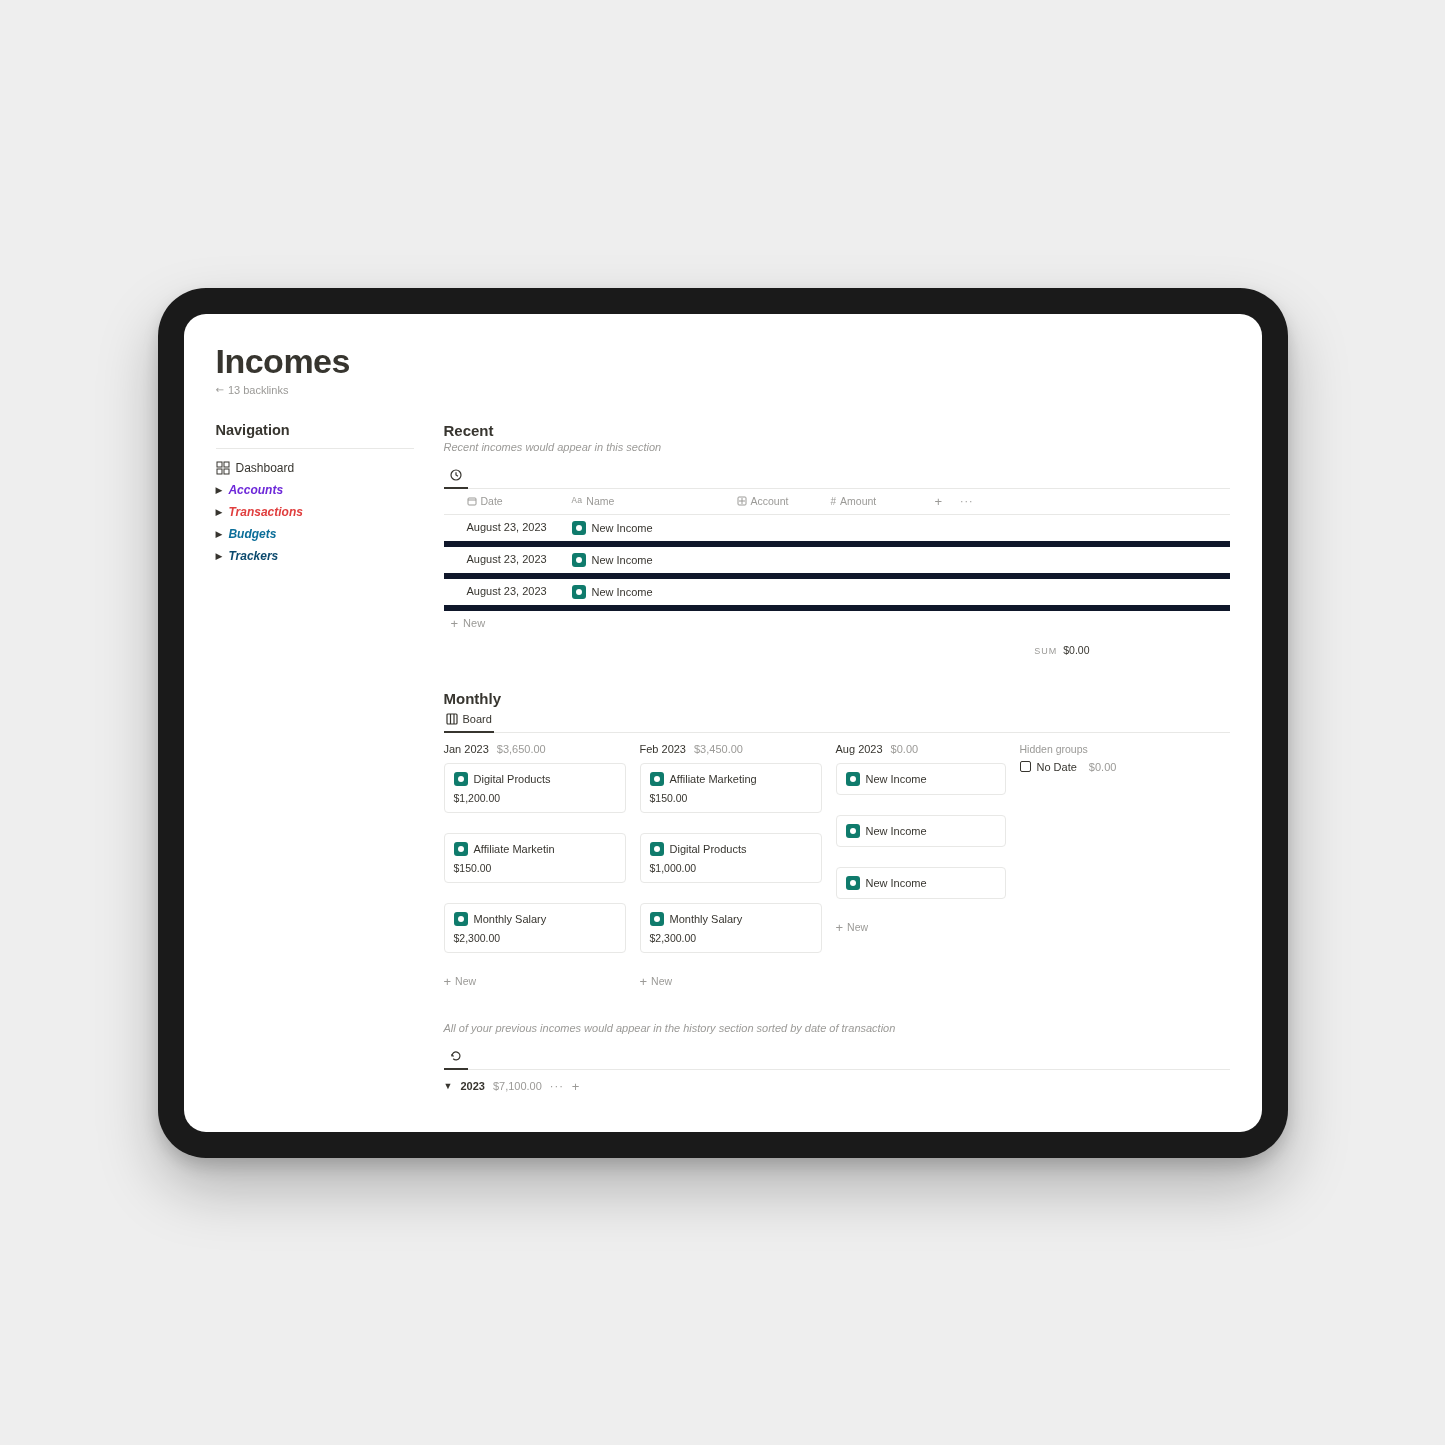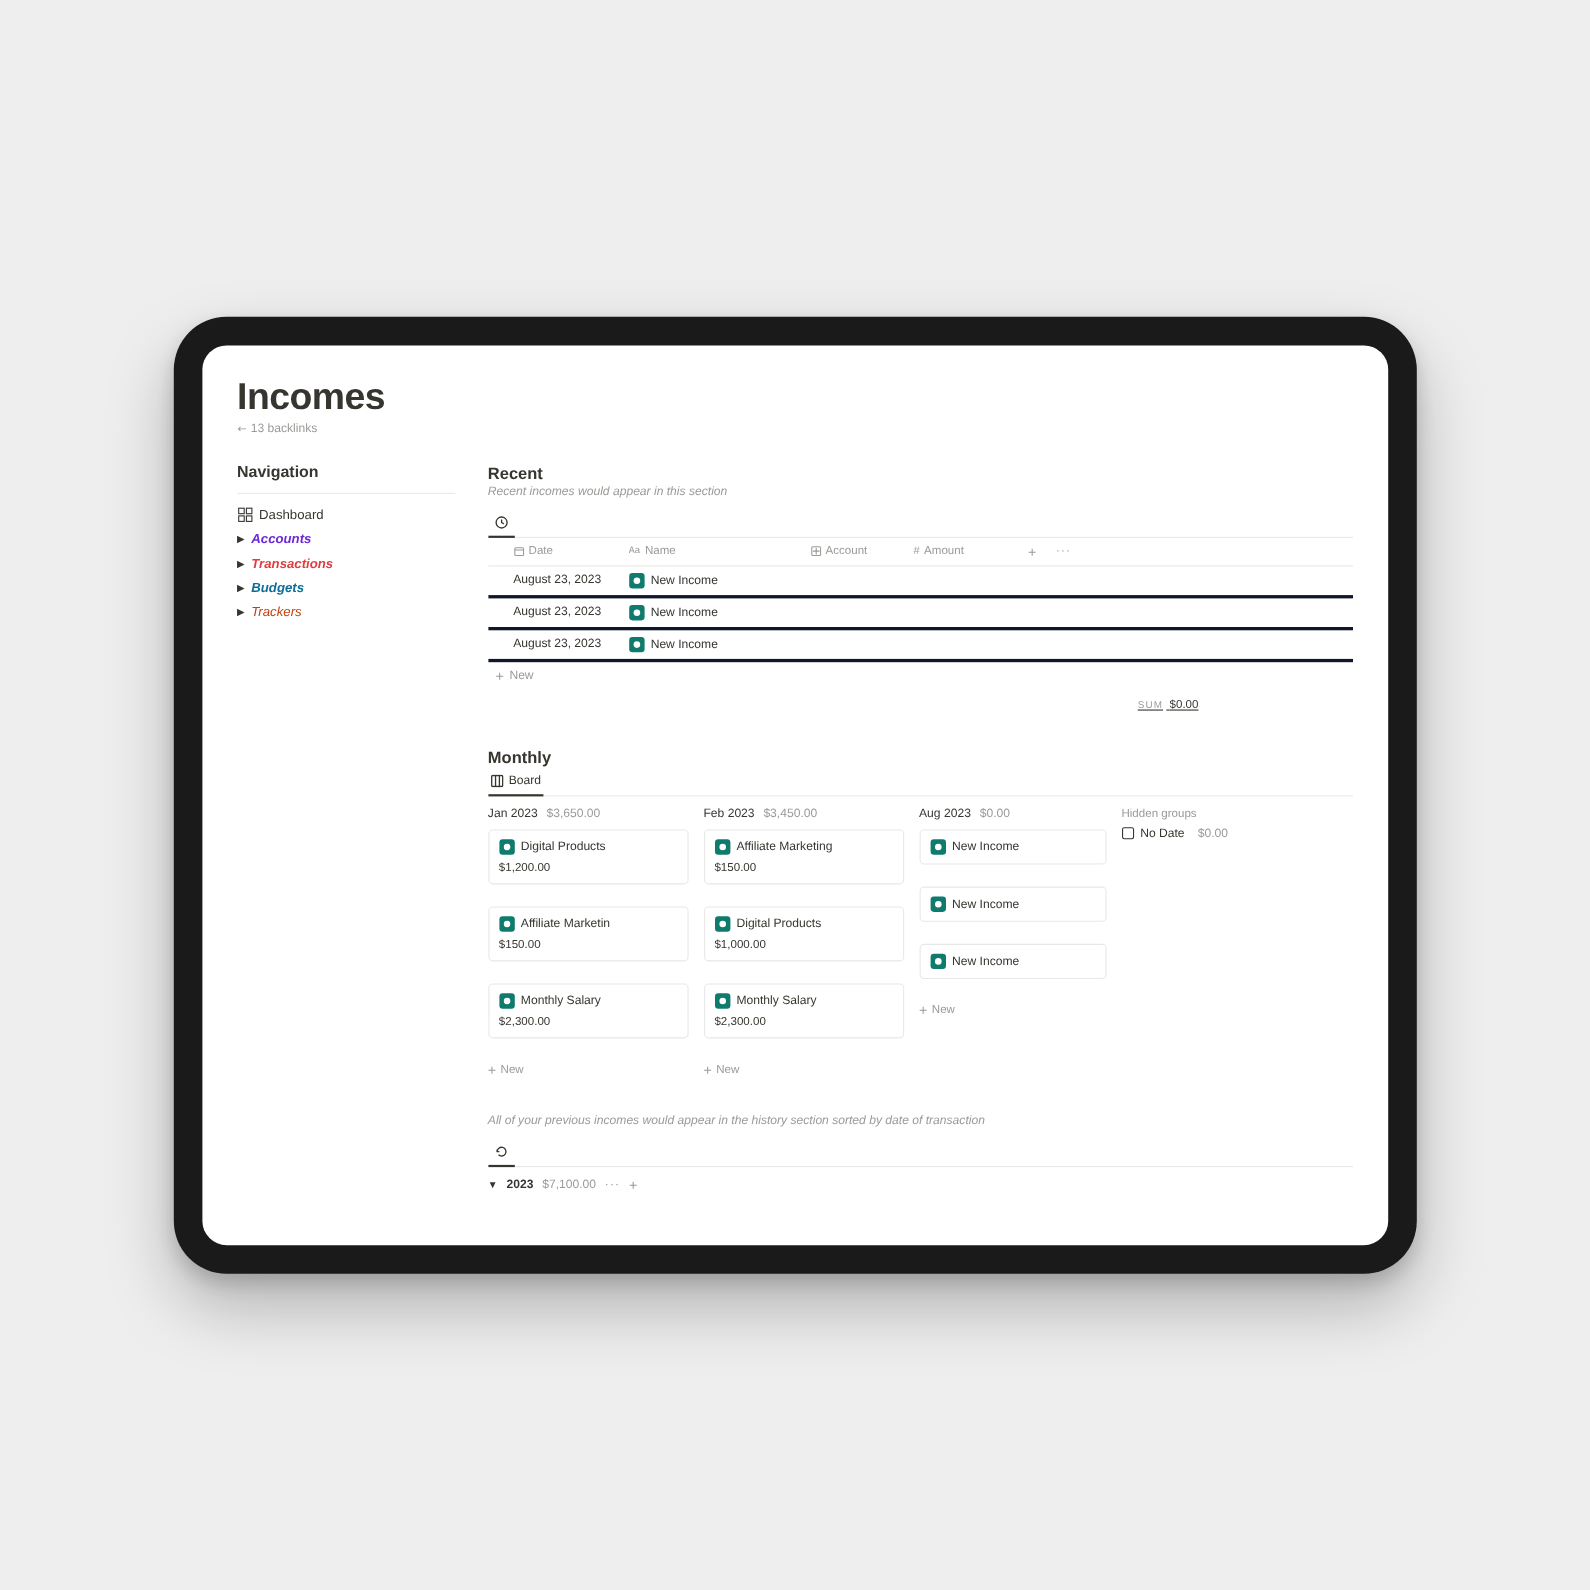--- a/index.html
+++ b/index.html
@@ -68,56 +68,56 @@
   }
   .nav-item .icon-box {
     width: 14px; height: 14px; display:flex; align-items:center; justify-content:center;
     font-size: 11px;
   }
   .triangle { color:#37352f; font-size:9px; }
   .nav-dashboard { color:#37352f; }
   .nav-accounts { color:#6d28d9; font-weight:600; font-style: italic; }
   .nav-transactions { color:#e03e3e; font-weight:600; font-style: italic; }
   .nav-budgets { color:#0b6e99; font-weight:600; font-style: italic; }
-  .nav-trackers { color:#c2410c; font-weight:400; font-style: italic; }
+  .nav-trackers { color:#0c4a6e; font-weight:700; font-style: italic; }
   .section-title { font-size: 15px; font-weight: 600; margin-bottom: 2px; }
   .section-sub { font-size: 11px; color: #9b9a97; font-style: italic; margin-bottom: 12px; }
   .tab-row { display:flex; align-items:center; border-bottom:1px solid #e8e8e6; margin-bottom:0; }
   .tab {
     display: flex; align-items: center; gap: 5px;
     font-size: 11px; padding: 4px 2px 6px; border-bottom: 2px solid #37352f;
     margin-bottom: -1px;
   }
   .tab-icon-only { padding: 4px 6px 6px; }
   .table-head {
     display:flex; font-size:10.5px; color:#9b9a97; border-bottom:1px solid #e8e8e6;
     padding: 6px 0;
   }
   .col-date { width: 128px; padding-left: 23px; display:flex; align-items:center; gap:4px; }
   .col-name { width: 165px; display:flex; align-items:center; gap:4px; }
   .col-account { width: 94px; display:flex; align-items:center; gap:4px; }
   .col-amount { width: 94px; display:flex; align-items:center; gap:4px; }
   .col-extra { display:flex; align-items:center; gap:18px; padding-left:10px; }
   .table-row {
-    display:flex; font-size:11px; border-bottom:3px solid #0f172a;
+    display:flex; font-size:11px; border-bottom:6px solid #0f172a;
     padding: 6px 0;
   }
   .cell-date { width: 128px; padding-left: 23px; color:#37352f; }
   .cell-name { width: 165px; display:flex; align-items:center; gap:6px; }
   .income-badge {
     width:14px; height:14px; background:#0f7b6c; border-radius:3px;
     display:inline-flex; align-items:center; justify-content:center; flex-shrink:0;
   }
   .income-badge::before { content:""; width:6px; height:6px; border-radius:50%; background:#fff; }
   .new-row {
     display:flex; align-items:center; gap:5px; font-size:11px; color:#9b9a97;
     padding: 6px 0 6px 7px; cursor:pointer;
   }
   .plus { font-size:13px; line-height:1; }
-  .sum-row { text-align: right; font-size: 10.5px; color:#37352f; padding: 8px 140px 0 0; text-decoration: underline; }
+  .sum-row { text-align: right; font-size: 10.5px; color:#37352f; padding: 8px 140px 0 0; }
   .sum-label { color:#9b9a97; letter-spacing:1px; font-size:9px; margin-right:3px; }
   .section-gap { height: 34px; }
   .board-tab { display:flex; align-items:center; gap:5px; font-size:11px; padding:4px 2px 6px; border-bottom:2px solid #37352f; margin-bottom:-1px; }
   .board-wrap { display:flex; gap:14px; padding-top:10px; }
   .board-col { width: 182px; }
   .board-col-narrow { width: 170px; }
   .board-head { display:flex; align-items:baseline; gap:8px; font-size:11px; margin-bottom:8px; }
   .board-head .month { font-weight:500; }
   .board-head .amt { color:#9b9a97; }
   .card {

